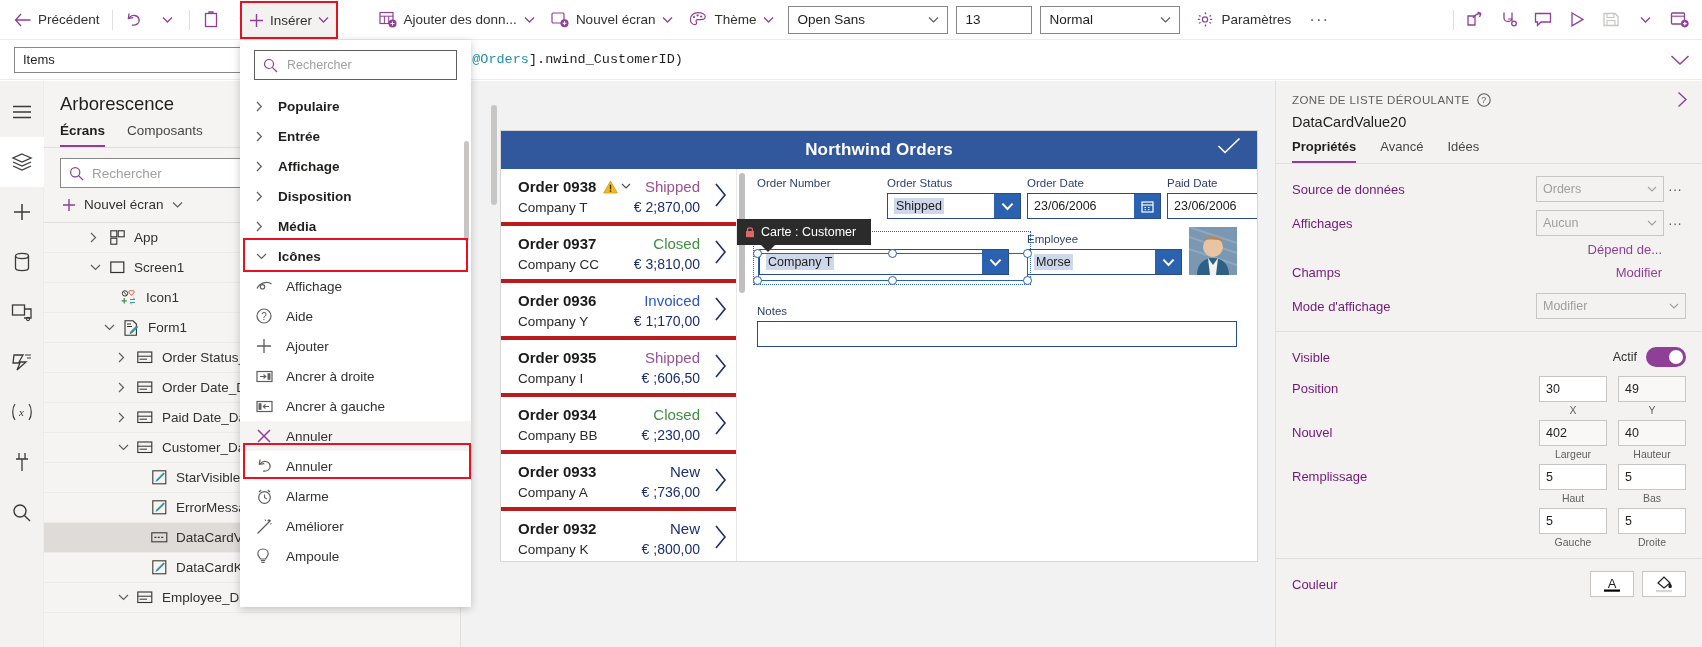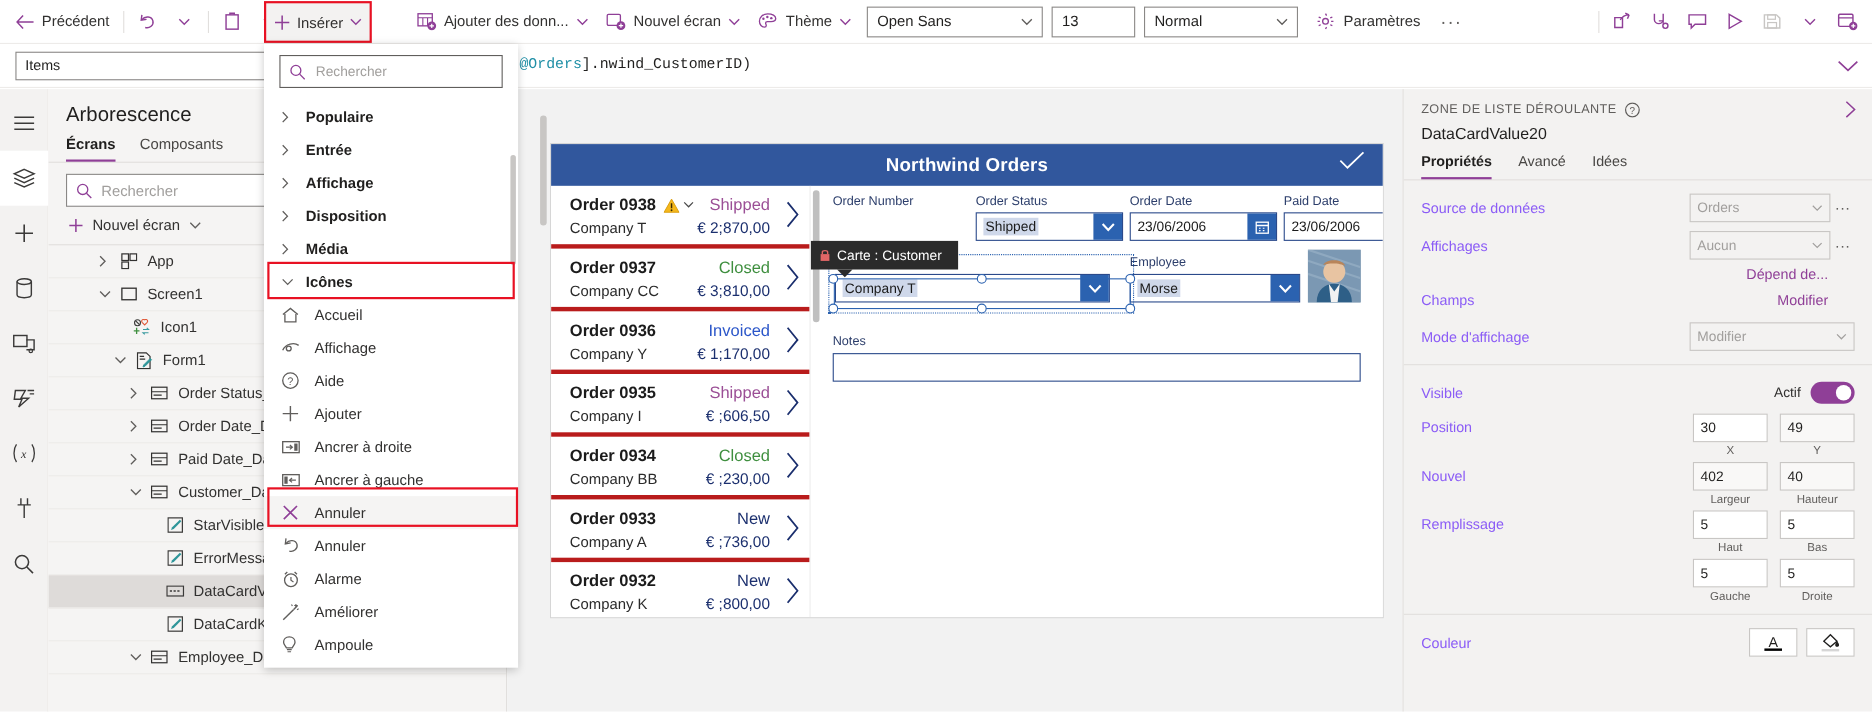--- a/index.html
+++ b/index.html
@@ -231,21 +231,21 @@
   }
   .p-expand {
     position: absolute; right: 14px; top: 10px; color: #8f3f97; font-size: 17px;
   }
   .p-name { font-size: 14.5px; color: #201f1e; margin-top: 7px; }
   .p-tabs { display: flex; gap: 24px; padding: 0 16px; margin-top: 9px; border-bottom: 1px solid #e1dfdd; }
   .p-tab { font-size: 13px; color: #484644; padding-bottom: 7px; }
   .p-tab.sel { color: #201f1e; font-weight: bold; border-bottom: 2px solid #8f3f97; }
   .p-sec { padding: 10px 16px 10px 16px; border-bottom: 1px solid #e1dfdd; }
   .p-row { display: flex; align-items: center; min-height: 30px; margin-bottom: 4px; }
-  .p-lbl { font-size: 13px; color: #8b5cf6; flex: 1; }
+  .p-lbl { font-size: 13px; color: #701a75; flex: 1; }
   .p-ctl-dd {
     width: 128px; height: 26px; border: 1px solid #c8c6c4; background: #f3f2f1;
     display: flex; align-items: center; justify-content: space-between;
     padding: 0 6px; font-size: 12.5px; color: #a19f9d;
   }
   .p-dots { width: 22px; text-align: center; color: #605e5c; font-size: 14px; }
   .p-link { color: #8f3f97; font-size: 13px; }
   .p-link-row { display: flex; justify-content: flex-end; padding-right: 24px; }
   .p-toggle-row { display: flex; align-items: center; }
   .p-toggle-lbl { font-size: 12.5px; color: #323130; margin-right: 9px; }
@@ -1253,29 +1253,20 @@
         <span class="c">
           <svg width="11" height="7" viewBox="0 0 11 7">
               <path d="M1 1 L5.5 5.5 L10 1" fill="none" stroke="#605e5c" stroke-width="1.2"></path>
             </svg>
         </span>
         <span>Icônes</span>
       </div>
 
       <div class="fly-item">
         <span class="i">
-          <svg width="16" height="15" viewBox="0 0 16 15">
-              <path d="M1.2 7 L8 1.4 L14.8 7" fill="none" stroke="#605e5c" stroke-width="1.2"></path>
-              <path d="M3 6.4 V13.6 H13 V6.4" fill="none" stroke="#605e5c" stroke-width="1.2"></path>
-            </svg>
-        </span>
-        <span>Accueil</span>
-      </div>
-      <div class="fly-item">
-        <span class="i">
           <svg width="17" height="13" viewBox="0 0 17 13">
               <path d="M1 8.5 C3.5 2.5 11.5 1 15.5 4" fill="none" stroke="#605e5c" stroke-width="1.2"></path>
               <circle cx="6.5" cy="6.8" r="2.2" fill="none" stroke="#605e5c" stroke-width="1.2"></circle>
             </svg>
         </span>
         <span>Affichage</span>
       </div>
       <div class="fly-item">
         <span class="i">
           <svg width="16" height="16" viewBox="0 0 16 16">

